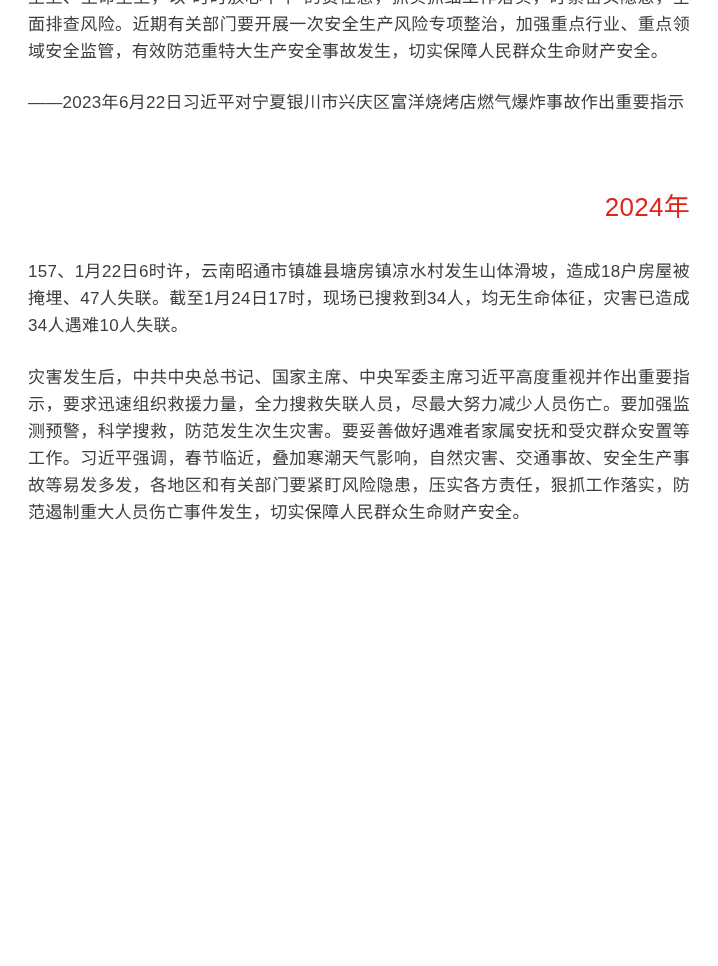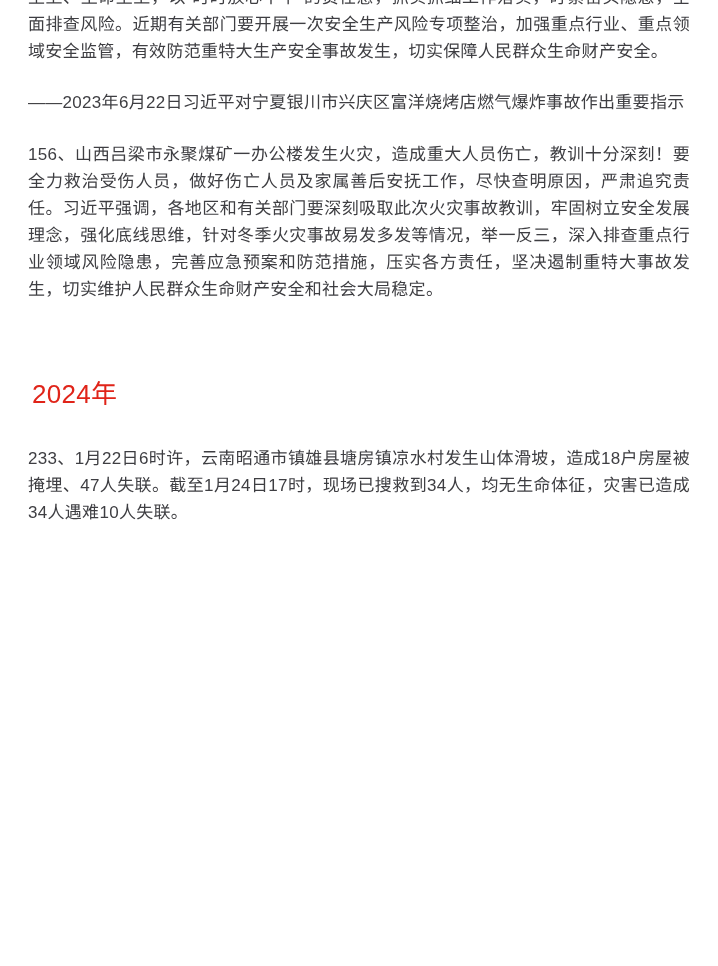--- a/index.html
+++ b/index.html
@@ -31,34 +31,34 @@
   .attribution {
     margin: 12px 0;
     text-align: left;
   }
   .year-heading {
     color: #e02419;
     font-size: 26px;
     line-height: 36px;
     font-weight: 400;
     margin: 73px 0 33px 4px;
-    text-align: left;
+    text-align: right;
   }
 </style>
 </head>
 <body>
 
 <div class="doc">
 
   <p class="para para-clipped">至上、生命至上，以“时时放心不下”的责任感，抓实抓细工作落实，盯紧苗头隐患，全面排查风险。近期有关部门要开展一次安全生产风险专项整治，加强重点行业、重点领域安全监管，有效防范重特大生产安全事故发生，切实保障人民群众生命财产安全。</p>
 
   <p class="attribution">——2023年6月22日习近平对宁夏银川市兴庆区富洋烧烤店燃气爆炸事故作出重要指示</p>
 
-  <p class="para">156、山西吕梁市永聚煤矿一办公楼发生火灾，造成重大人员伤亡，教训十分深刻！要全力救治受伤人员，做好伤亡人员及家属善后安抚工作，尽快查明原因，严肃追究责任。习近平强调，各地区和有关部门要深刻吸取此次火灾事故教训，牢固树立安全发展理念，强化底线思维，针对冬季火灾事故易发多发等情况，举一反三，深入排查重点行业领域风险隐患，完善应急预案和防范措施，压实各方责任，坚决遏制重特大事故发生，切实维护人民群众生命财产安全和社会大局稳定。</p>
 
 
 
   <h2 class="year-heading">2024年</h2>
 
-  <p class="para">233、1月22日6时许，云南昭通市镇雄县塘房镇凉水村发生山体滑坡，造成18户房屋被掩埋、47人失联。截至1月24日17时，现场已搜救到34人，均无生命体征，灾害已造成34人遇难10人失联。</p>
+  <p class="para">157、1月22日6时许，云南昭通市镇雄县塘房镇凉水村发生山体滑坡，造成18户房屋被掩埋、47人失联。截至1月24日17时，现场已搜救到34人，均无生命体征，灾害已造成34人遇难10人失联。</p>
 
+  <p class="para">灾害发生后，中共中央总书记、国家主席、中央军委主席习近平高度重视并作出重要指示，要求迅速组织救援力量，全力搜救失联人员，尽最大努力减少人员伤亡。要加强监测预警，科学搜救，防范发生次生灾害。要妥善做好遇难者家属安抚和受灾群众安置等工作。习近平强调，春节临近，叠加寒潮天气影响，自然灾害、交通事故、安全生产事故等易发多发，各地区和有关部门要紧盯风险隐患，压实各方责任，狠抓工作落实，防范遏制重大人员伤亡事件发生，切实保障人民群众生命财产安全。</p>
 
 </div>
 
 </body></html>

